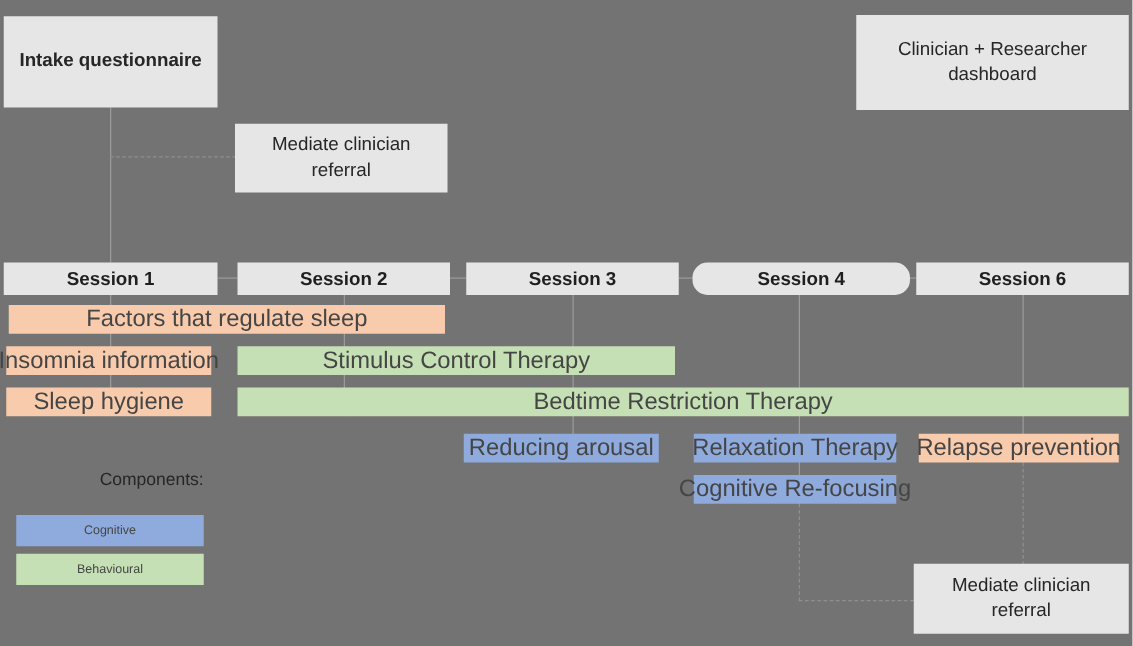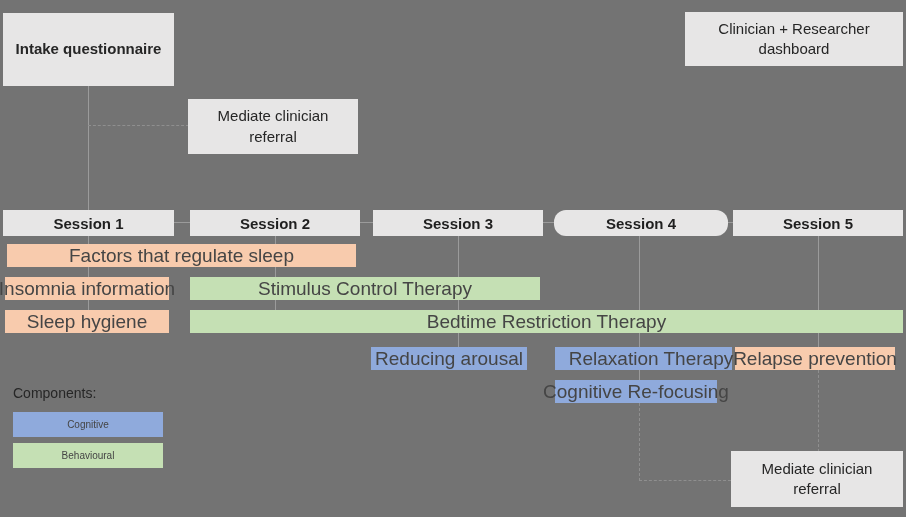--- a/index.html
+++ b/index.html
@@ -36,21 +36,21 @@
   .cat-cognitive{background:var(--c-cognitive);}
   .cat-behavioural{background:var(--c-behavioural);}
   .cat-educational{background:var(--c-educational);}
 
   .vline{position:absolute;width:0;border-left:1px solid var(--line-gray);z-index:1;}
   .vline.dashed{border-left-style:dashed;border-left-color:#8f8f8f;}
   .hline{position:absolute;height:0;border-top:1px solid var(--line-gray);z-index:1;}
   .hline.dashed{border-top-style:dashed;border-top-color:#8f8f8f;}
 
   .legend-title{
-    position:absolute;left:13px;top:385px;width:150px;text-align:left;
+    position:absolute;left:13px;top:375px;width:150px;text-align:right;
     font-size:14px;color:var(--text-dark);z-index:3;
   }
   .legend-item{
     position:absolute;left:13px;width:150px;height:25px;z-index:3;
     display:flex;align-items:center;justify-content:center;
     font-size:10px;color:var(--bar-text);
   }
 </style>
 </head>
 <body>
@@ -67,36 +67,36 @@
   <div class="vline dashed" style="left:818px;top:370px;height:82px;"></div>
   <div class="hline dashed" style="left:88px;top:125px;width:101px;"></div>
   <div class="hline dashed" style="left:639px;top:480px;width:92px;"></div>
   <div class="hline" style="left:174px;top:222px;width:16px;"></div>
   <div class="hline" style="left:360px;top:222px;width:13px;"></div>
   <div class="hline" style="left:543px;top:222px;width:11px;"></div>
   <div class="hline" style="left:724px;top:222px;width:9px;"></div>
 
   <div class="node bold" style="left:3px;top:13px;width:171px;height:73px;">Intake questionnaire</div>
   <div class="node" style="left:188px;top:99px;width:170px;height:55px;">Mediate clinician referral</div>
-  <div class="node" style="left:685px;top:12px;width:218px;height:54px;">Clinician + Researcher dashboard</div>
+  <div class="node" style="left:685px;top:12px;width:218px;height:76px;">Clinician + Researcher dashboard</div>
   <div class="node" style="left:731px;top:451px;width:172px;height:56px;">Mediate clinician referral</div>
 
   <div class="session" style="left:3px;width:171px;">Session 1</div>
   <div class="session" style="left:190px;width:170px;">Session 2</div>
   <div class="session" style="left:373px;width:170px;">Session 3</div>
   <div class="session" style="left:554px;width:174px;border-radius:12px;">Session 4</div>
-  <div class="session" style="left:733px;width:170px;">Session 5</div>
+  <div class="session" style="left:733px;width:170px;">Session 6</div>
 
   <div class="bar cat-educational" style="left:7px;top:244px;width:349px;">Factors that regulate sleep</div>
   <div class="bar cat-educational" style="left:5px;top:277px;width:164px;">Insomnia information</div>
   <div class="bar cat-behavioural" style="left:190px;top:277px;width:350px;">Stimulus Control Therapy</div>
   <div class="bar cat-educational" style="left:5px;top:310px;width:164px;">Sleep hygiene</div>
   <div class="bar cat-behavioural" style="left:190px;top:310px;width:713px;">Bedtime Restriction Therapy</div>
   <div class="bar cat-cognitive" style="left:371px;top:347px;width:156px;">Reducing arousal</div>
-  <div class="bar cat-cognitive" style="left:555px;top:347px;width:162px;padding-left:15px;">Relaxation Therapy</div>
+  <div class="bar cat-cognitive" style="left:555px;top:347px;width:162px;">Relaxation Therapy</div>
   <div class="bar cat-educational" style="left:735px;top:347px;width:160px;text-align:center;">Relapse prevention</div>
   <div class="bar cat-cognitive" style="left:555px;top:380px;width:162px;">Cognitive Re-focusing</div>
 
   <div class="legend-title">Components:</div>
   <div class="legend-item cat-cognitive" style="top:412px;">Cognitive</div>
   <div class="legend-item cat-behavioural" style="top:443px;">Behavioural</div>
 
 </div>
 
 </body></html>

